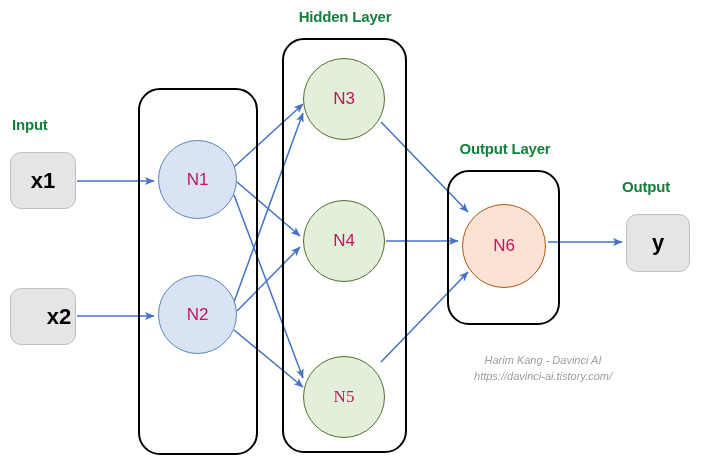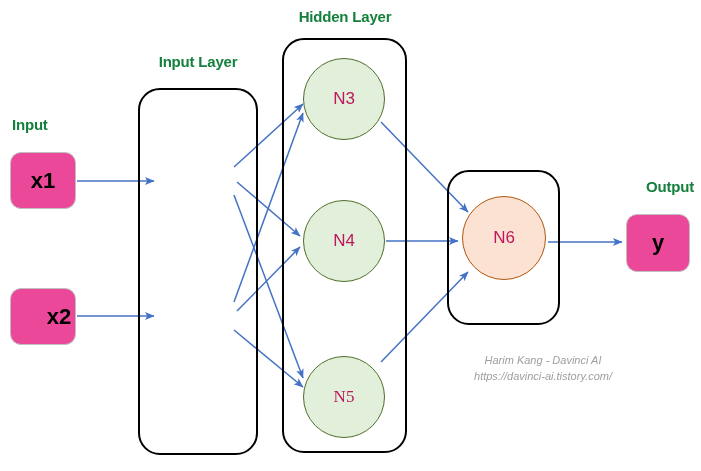--- a/index.html
+++ b/index.html
@@ -41,21 +41,21 @@
     font-weight: bold;
     font-size: 15px;
     color: #15803d;
     white-space: nowrap;
     letter-spacing: -0.2px;
   }
   #caption-input  { left: 148px; top: 53px;  width: 100px; text-align: center; }
   #caption-hidden { left: 285px; top: 8px;   width: 120px; text-align: center; }
   #caption-output { left: 450px; top: 140px; width: 110px; text-align: center; }
   #caption-in-io  { left: 12px;  top: 116px; width: 66px;  }
-  #caption-out-io { left: 622px; top: 178px; width: 72px;  text-align: right; }
+  #caption-out-io { left: 622px; top: 178px; width: 72px;  text-align: left; }
 
   
   .neuron {
     position: absolute;
     border-radius: 50%;
     box-sizing: border-box;
     display: flex;
     align-items: center;
     justify-content: center;
     font-size: 17px;
@@ -63,26 +63,26 @@
   }
   .neuron.input-neuron  { background: #dae3f3; border: 1.6px solid #5b84bd; }
   .neuron.hidden-neuron { background: #e2efda; border: 1.6px solid #4f6f28; }
   .neuron.output-neuron { background: #fbe2d3; border: 1.8px solid #b1560e; }
 
   #neuron-n1 { left: 158px; top: 140px; width: 79px; height: 79px; }
   #neuron-n2 { left: 158px; top: 275px; width: 79px; height: 79px; }
   #neuron-n3 { left: 303px; top: 58px;  width: 82px; height: 82px; }
   #neuron-n4 { left: 303px; top: 200px; width: 82px; height: 82px; }
   #neuron-n5 { left: 303px; top: 356px; width: 82px; height: 82px; font-family: Liberation Serif, serif; }
-  #neuron-n6 { left: 462px; top: 196px; width: 84px; height: 84px; }
+  #neuron-n6 { left: 462px; top: 204px; width: 84px; height: 84px; }
 
   
   .io-box {
     position: absolute;
-    background: #ec4899;
+    background: #e5e5e5;
     border: 1.5px solid #bfbfbf;
     border-radius: 11px;
     box-sizing: border-box;
     display: flex;
     align-items: center;
     justify-content: center;
     font-weight: bold;
     font-size: 22px;
     color: #000000;
   }
@@ -133,28 +133,30 @@
 
       <line x1="548" y1="242" x2="622" y2="242"></line>
     </g>
   </svg>
 
   <div id="layer-box-input" class="layer-box"></div>
   <div id="layer-box-hidden" class="layer-box"></div>
   <div id="layer-box-output" class="layer-box"></div>
 
   <div id="caption-in-io" class="layer-caption">Input</div>
-  <div id="caption-input" class="layer-caption">Input Layer</div>
   <div id="caption-hidden" class="layer-caption">Hidden Layer</div>
+  <div id="caption-output" class="layer-caption">Output Layer</div>
   <div id="caption-out-io" class="layer-caption">Output</div>
 
   <div id="io-x1" class="io-box">x1</div>
   <div id="io-x2" class="io-box">x2</div>
   <div id="io-y" class="io-box">y</div>
 
+  <div id="neuron-n1" class="neuron input-neuron">N1</div>
+  <div id="neuron-n2" class="neuron input-neuron">N2</div>
   <div id="neuron-n3" class="neuron hidden-neuron">N3</div>
   <div id="neuron-n4" class="neuron hidden-neuron">N4</div>
   <div id="neuron-n5" class="neuron hidden-neuron">N5</div>
   <div id="neuron-n6" class="neuron output-neuron">N6</div>
 
   <div id="watermark">
     <div>Harim Kang - Davinci AI</div>
     <div>https://davinci-ai.tistory.com/</div>
   </div>
 

